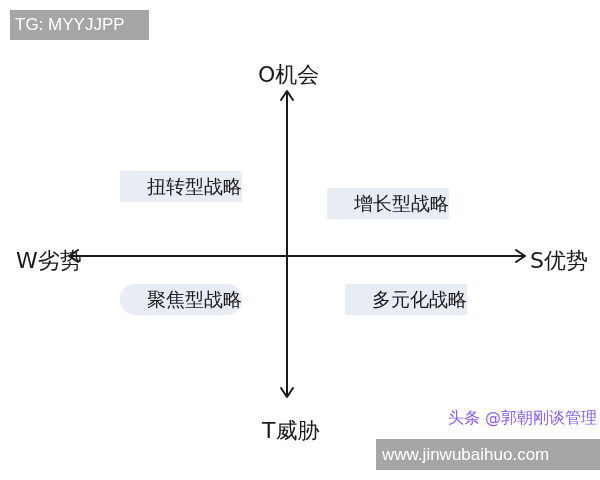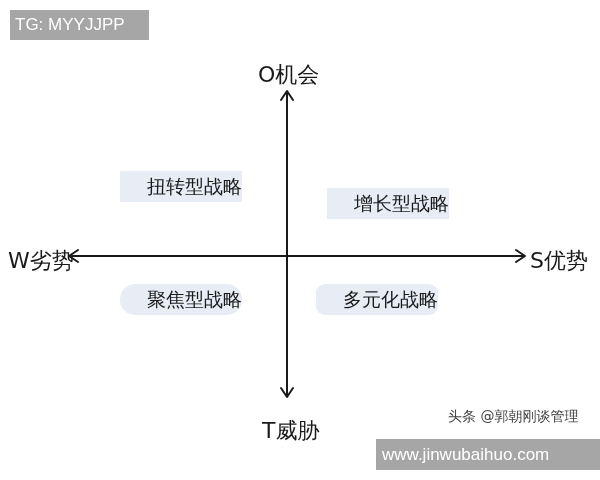--- a/index.html
+++ b/index.html
@@ -14,21 +14,21 @@
       left: 10px; top: 10px; width: 139px; height: 30px;
       background: #a6a6a6; color: #ffffff;
       font-family: "Liberation Sans", sans-serif; font-size: 17px;
       line-height: 30px; padding-left: 5px; box-sizing: border-box;
     }
     .axis-label { font-size: 22px; white-space: nowrap; }
     .strategy-box {
       background: #e8edf5; font-size: 19px; text-align: right;
       height: 31px; line-height: 31px; width: 122px; color: #1a1a1a;
     }
-    .credit { font-size: 14px; color: #404040; white-space: nowrap; }
+    .credit { font-size: 16px; color: #8b5cf6; white-space: nowrap; }
     .url-badge {
       left: 376px; top: 439px; width: 241px; height: 31px;
       background: #a6a6a6; color: #ffffff;
       font-family: "Liberation Sans", sans-serif; font-size: 17px;
       line-height: 31px; padding-left: 6px; box-sizing: border-box;
     }
     svg.axes { position: absolute; left: 0; top: 0; }
   </style>
 </head>
 <body>
@@ -41,23 +41,23 @@
     <polyline points="281,100 287,91 293,100"></polyline>
     <polyline points="281,388 287,397 293,388"></polyline>
     <line x1="70" y1="256" x2="524" y2="256"></line>
     <polyline points="78,250 69,256 78,262"></polyline>
     <polyline points="516,250 525,256 516,262"></polyline>
   </g>
 </svg>
 
 <div class="abs axis-label" style="left:258px; top:60px;">O机会</div>
 <div class="abs axis-label" style="left:262px; top:416px;">T威胁</div>
-<div class="abs axis-label" style="left:8px; top:246px;">W劣势</div>
+<div class="abs axis-label" style="left:16px; top:246px;">W劣势</div>
 <div class="abs axis-label" style="left:530px; top:246px;">S优势</div>
 
 <div class="abs strategy-box" style="left:120px; top:171px;">扭转型战略</div>
 <div class="abs strategy-box" style="left:327px; top:188px;">增长型战略</div>
 <div class="abs strategy-box" style="left:120px; top:284px;border-radius:15px;">聚焦型战略</div>
-<div class="abs strategy-box" style="left:316px; top:284px;border-radius:9px;">多元化战略</div>
+<div class="abs strategy-box" style="left:345px; top:284px;">多元化战略</div>
 
 <div class="abs credit" style="left:448px; top:408px;">头条 @郭朝刚谈管理</div>
 
 <div class="abs url-badge">www.jinwubaihuo.com</div>
 
 </body></html>

